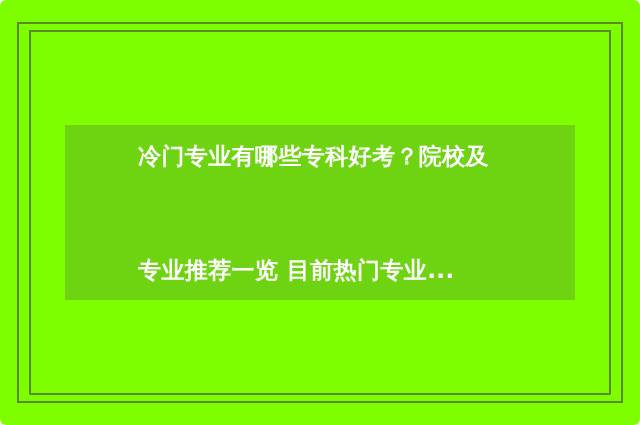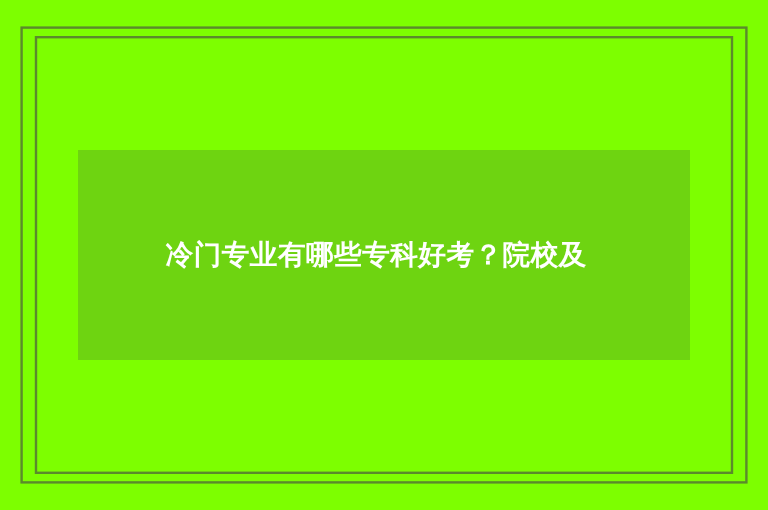--- a/index.html
+++ b/index.html
@@ -15,20 +15,21 @@
     font-family: "DejaVu Sans", "Liberation Sans", sans-serif;
   }
 
   
   #card {
     position: relative;
     width: 640px;
     height: 425px;
     background: #7dff00;
     box-sizing: border-box;
+    border-radius: 6px;
   }
 
   
   .frame-outer {
     position: absolute;
     left: 17px;
     top: 22px;
     right: 17px;
     bottom: 22px;
     border: 2px solid #5b8a2c;
@@ -87,17 +88,18 @@
 <div id="card">
 
   <div class="frame-outer"></div>
 
   <div class="frame-inner"></div>
 
   <div class="title-panel">
 
     <div class="headline">
       <span class="headline-line">冷门专业有哪些专科好考？院校及</span>
+      <span class="headline-line">专业推荐一览 目前热门专业...</span>
     </div>
 
   </div>
 
 </div>
 
 </body></html>

